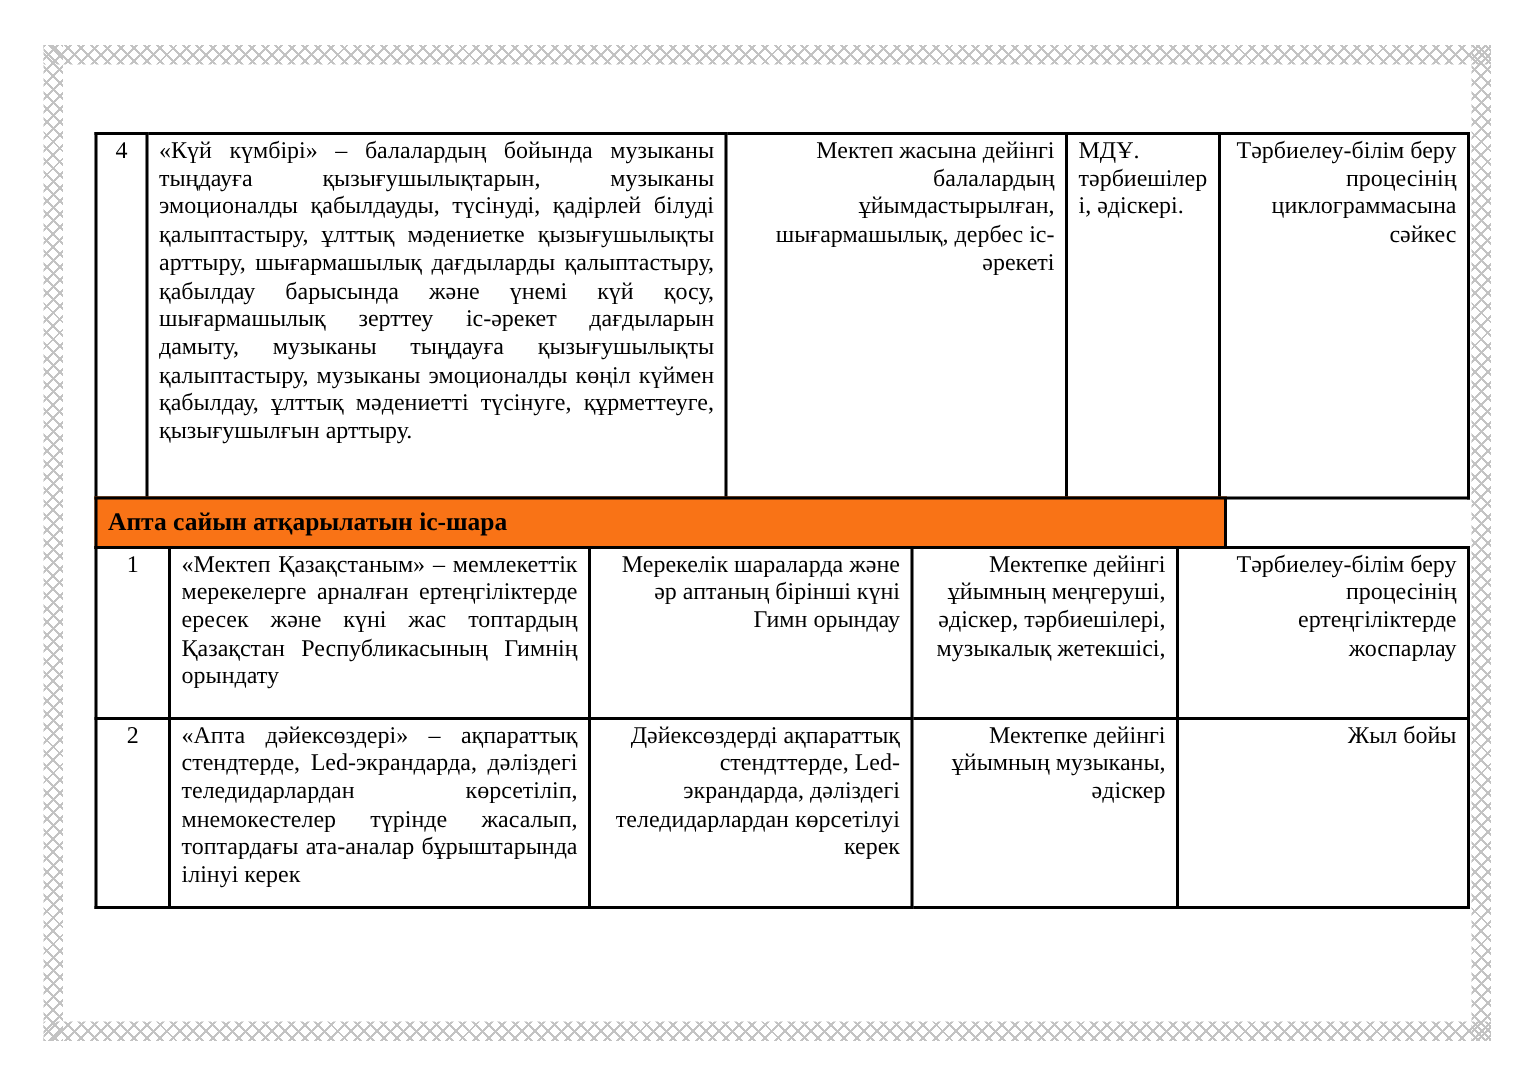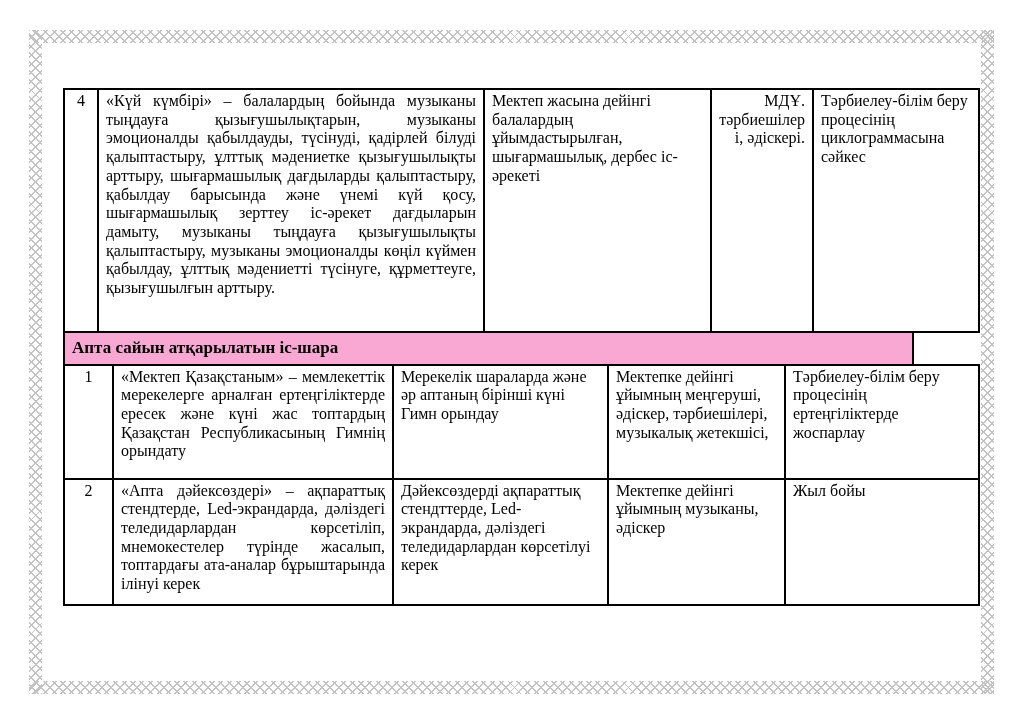--- a/index.html
+++ b/index.html
@@ -40,38 +40,38 @@
   }
   table.grid td {
     border: 2px solid var(--border, #000000);
     vertical-align: top;
     padding: 2px 7px 2px 7px;
     font-size: 16px;
     line-height: 1.17;
   }
   td.num    { text-align: center; padding-left: 2px; padding-right: 2px; }
   td.desc   { text-align: justify; }
-  td.center { text-align: left; }
-  td.left   { text-align: right; overflow-wrap: anywhere; }
+  td.center { text-align: right; }
+  td.left   { text-align: left; overflow-wrap: anywhere; }
   .b        { font-weight: normal; }
 
   
   .t1 td { height: 243px; }
   .t2 tr.r1 td { height: 114px; }
   .t2 tr.r2 td { height: 126px; }
 
   .hdr {
     border: 2px solid var(--border, #000000);
     margin-top: -2px;
-    width: 851px;
+    width: 755px;
     padding: 5px 7px 6px 7px;
     font-size: 17px;
     font-weight: bold;
     line-height: 1.15;
-    background: #f9a8d4;
+    background: #f97316;
   }
   .t2 { margin-top: -2px; }
 </style>
 </head>
 <body>
 
 <div class="sheet">
   <div class="frame top"></div>
   <div class="frame bottom"></div>
   <div class="frame left"></div>

